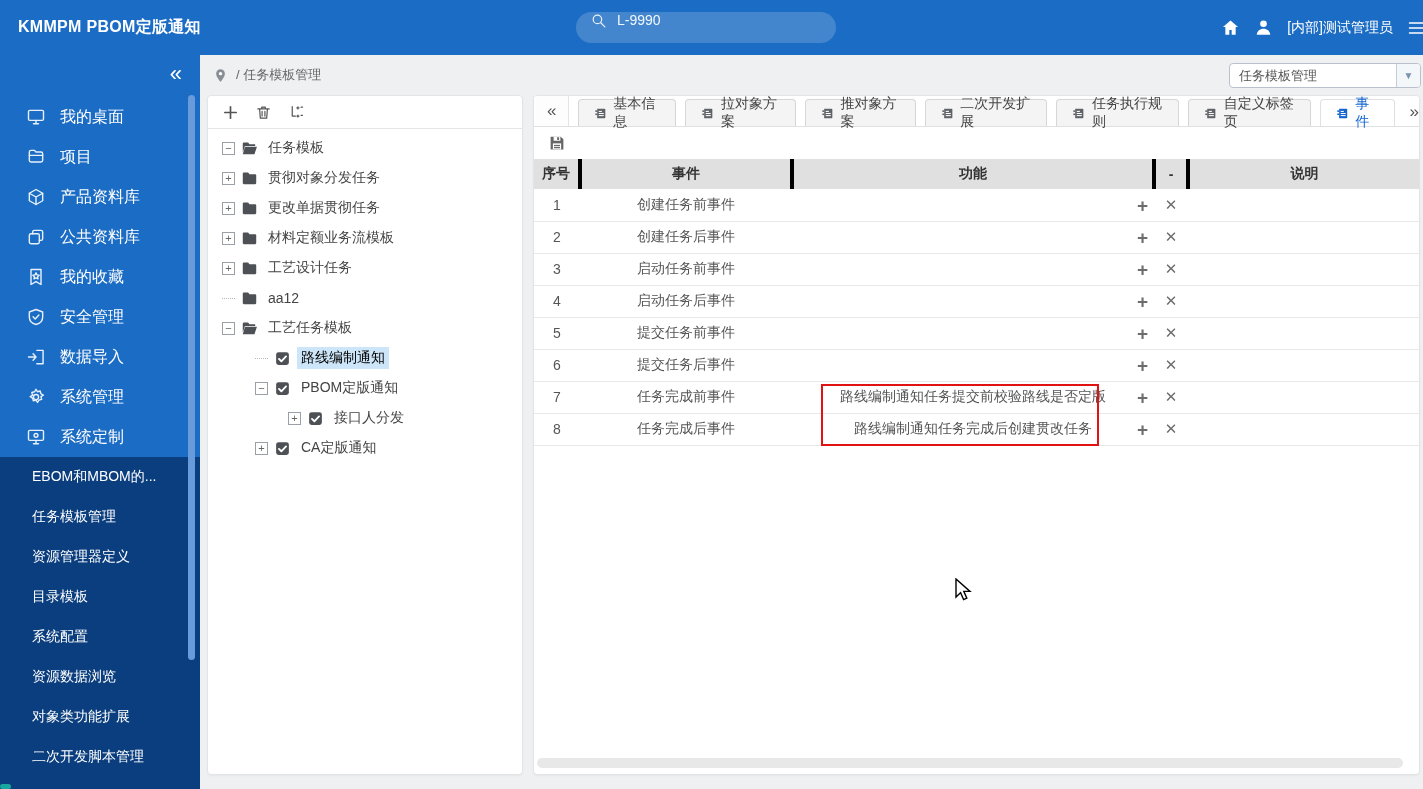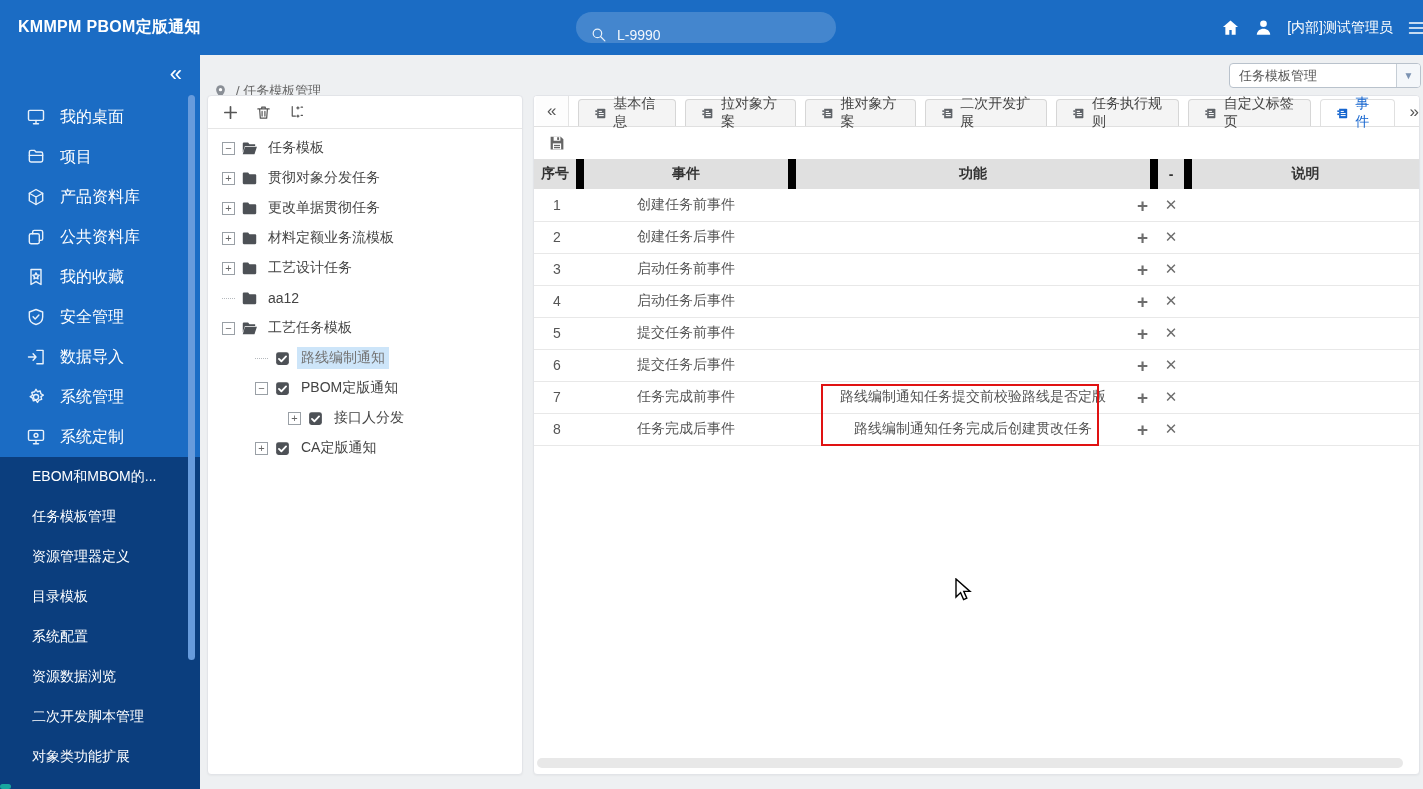--- a/index.html
+++ b/index.html
@@ -4,21 +4,21 @@
 <style>
   * { margin:0; padding:0; box-sizing:border-box; }
   html,body { width:1423px; height:789px; overflow:hidden;
     font-family:"Liberation Sans","DejaVu Sans",sans-serif; background:#eef0f2; }
 
   
   .header { position:absolute; left:0; top:0; width:1423px; height:55px;
     background:#1b6cc4; color:#fff; display:flex; align-items:center; }
   .brand { font-size:16px; font-weight:bold; margin-left:18px; letter-spacing:.3px; }
   .search-pill { position:absolute; left:576px; top:12px; width:260px; height:31px;
-    background:rgba(255,255,255,.18); border-radius:16px; display:flex; align-items:flex-end;
+    background:rgba(255,255,255,.18); border-radius:16px; display:flex; align-items:flex-start;
     padding:0 14px; gap:10px; }
   .search-pill .ic { width:17px; height:17px; color:#eaf2fb; flex:0 0 auto; }
   .search-pill input { background:transparent; border:none; outline:none; color:#f2f7fd;
     font-size:14px; width:170px; font-family:inherit; }
   .hdr-right { position:absolute; right:0; top:0; height:55px; display:flex;
     align-items:center; gap:14px; padding-right:2px; }
   .hdr-ic { width:19px; height:19px; color:#fff; cursor:pointer; }
   .hdr-user { font-size:14px; color:#fff; }
   .hdr-menu { width:20px; height:20px; color:#fff; margin-right:-6px; }
 
@@ -36,21 +36,21 @@
     font-size:14px; cursor:pointer; }
   .side-scrollbar { position:absolute; right:5px; top:40px; width:7px; height:565px;
     background:#679bdc; border-radius:4px; }
   .side-hscroll { position:absolute; left:0px; bottom:0px; width:11px; height:5px;
     background:#18a79f; border-radius:3px; }
 
   
   .content { position:absolute; left:200px; top:55px; width:1223px; height:734px; background:#eef0f2; }
   .crumb-row { position:absolute; left:0; top:0; width:100%; height:40px; }
   .crumb { position:absolute; left:13px; top:11px; display:flex; align-items:center; gap:8px;
-    color:#666; font-size:13px;margin-top:16px; }
+    color:#666; font-size:13px; }
   .crumb .ic { width:15px; height:15px; color:#8a8f96; }
   .module-select { position:absolute; right:2px; top:8px; width:192px; height:25px;
     background:#fff; border:1px solid #b9c2cc; border-radius:4px; display:flex;
     align-items:center; font-size:13px; color:#555; cursor:pointer; }
   .module-select .val { flex:1; padding-left:9px; }
   .module-select .arrow-btn { width:24px; height:100%; border-left:1px solid #c6ced6;
     display:flex; align-items:center; justify-content:center; color:#7c93b2; font-size:10px;
     background:#f4f7fa; border-radius:0 3px 3px 0; }
 
   .card { background:#fff; border:1px solid #e2e4e8; border-radius:4px;
@@ -62,41 +62,41 @@
     border-bottom:1px solid #e6e6e6; color:#555; }
   .tool-ic { width:17px; height:17px; color:#555; cursor:pointer; }
   .tree-body { padding-top:4px; }
   .tree-node { height:30px; display:flex; align-items:center; gap:6px; font-size:14px;
     color:#444; cursor:pointer; white-space:nowrap; }
   .expander { width:13px; height:13px; border:1px solid #9aa0a6; background:#fff;
     font-size:11px; line-height:11px; text-align:center; color:#666; flex:0 0 auto; cursor:pointer; }
   .no-exp { width:13px; border-bottom:1px dotted #b5b9bd; height:1px; flex:0 0 auto; }
   .tree-ic { width:17px; height:17px; color:#4d5156; flex:0 0 auto; }
   .tree-label { padding:2px 4px; }
-  .tree-node.selected .tree-label { background:#cde5f9; color:#737373; }
+  .tree-node.selected .tree-label { background:#cde5f9; color:#000000; }
 
   
   .main-card { position:absolute; left:333px; top:40px; width:887px; height:680px; overflow:hidden; }
   .tabbar { height:31px; display:flex; align-items:flex-end; gap:9px; padding-left:2px;
     border-bottom:1px solid #e0e0e0; background:#fff; }
   .tab-collapse { width:36px; height:30px; display:flex; align-items:center; justify-content:center;
     font-size:17px; color:#555; border-right:1px solid #e4e4e4; cursor:pointer; background:#fdfdfd; }
   .tab { height:27px; display:flex; align-items:center; gap:7px; padding:0 15px;
     background:#f4f4f4; border:1px solid #d6d6d6; border-bottom:none; border-radius:4px 4px 0 0;
     font-size:14px; color:#444; cursor:pointer; }
   .tab .ic { width:15px; height:15px; color:#5f6368; }
   .tab.active { background:#fff; color:#1565cf; border-color:#e0e0e0; }
   .tab.active .ic { color:#1565cf; }
   .tab-more { margin-left:6px; font-size:17px; color:#555; cursor:pointer; padding-bottom:4px; }
 
   .save-row { height:32px; display:flex; align-items:center; padding-left:14px; }
   .save-ic { width:18px; height:18px; color:#666; cursor:pointer; }
 
   .evt-table { width:100%; border-collapse:collapse; table-layout:fixed; }
-  .evt-table th { height:30px; background:#e0e0e0; border-right:8px solid #000000;
+  .evt-table th { height:30px; background:#e0e0e0; border-right:4px solid #000000;
     font-size:14px; color:#333; font-weight:bold; }
   .evt-table th:last-child { border-right:none; }
   .evt-table td { height:32px; border-bottom:1px solid #e8e8e8; font-size:14px; color:#555;
     text-align:center; position:relative; }
   .col-no { width:46px; } .col-evt { width:212px; } .col-func { width:362px; }
   .col-dash { width:34px; } .col-desc { width:auto; }
   .row-plus { position:absolute; right:6px; top:50%; transform:translateY(-50%);
     font-size:19px; font-weight:bold; color:#6d6d6d; cursor:pointer; line-height:1; }
   .row-cross { font-size:15px; font-weight:bold; color:#6d6d6d; cursor:pointer; }
 
@@ -231,25 +231,25 @@
 
   <div class="sub-item">
     <span>系统配置</span>
   </div>
 
   <div class="sub-item">
     <span>资源数据浏览</span>
   </div>
 
   <div class="sub-item">
+    <span>对象类功能扩展</span>
+  </div>
+
+  <div class="sub-item">
     <span>二次开发脚本管理</span>
-  </div>
-
-  <div class="sub-item">
-    <span>对象类功能扩展</span>
   </div>
 </div>
   </div>
   <div class="side-scrollbar"></div>
   <div class="side-hscroll"></div>
 </div>
 
 <div class="content">
 
   <div class="crumb-row">

